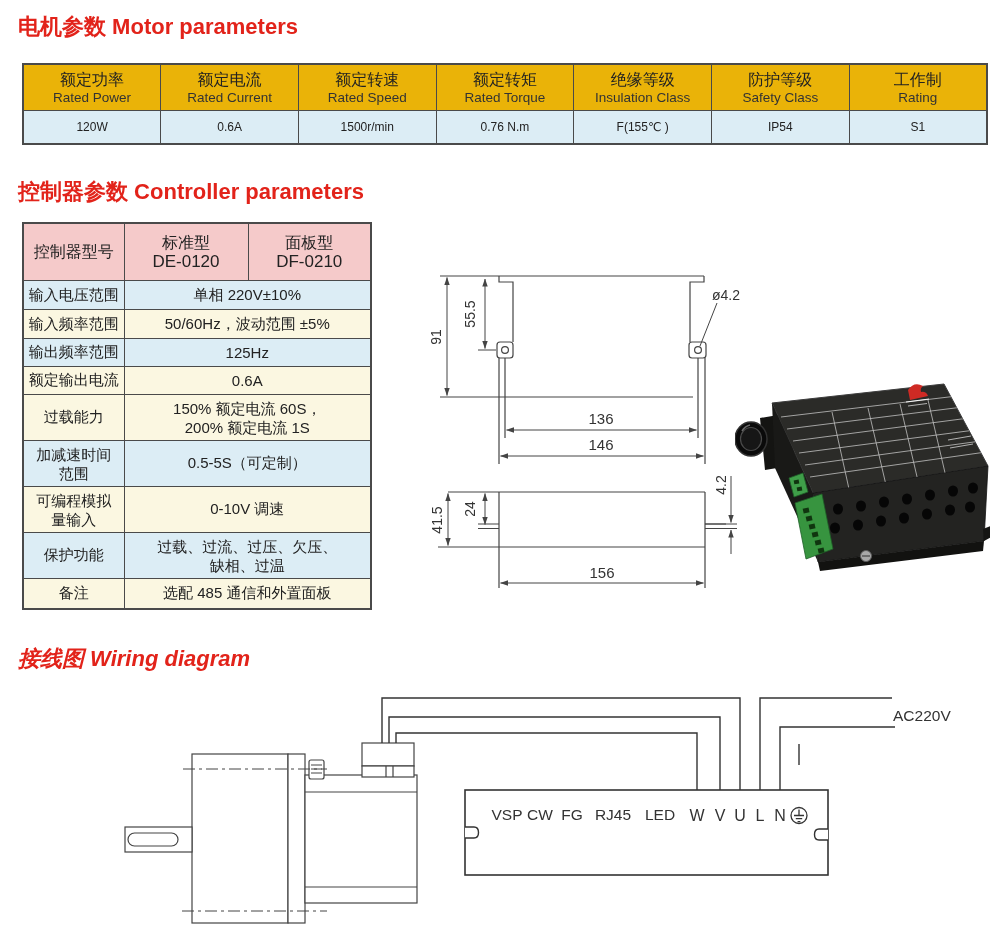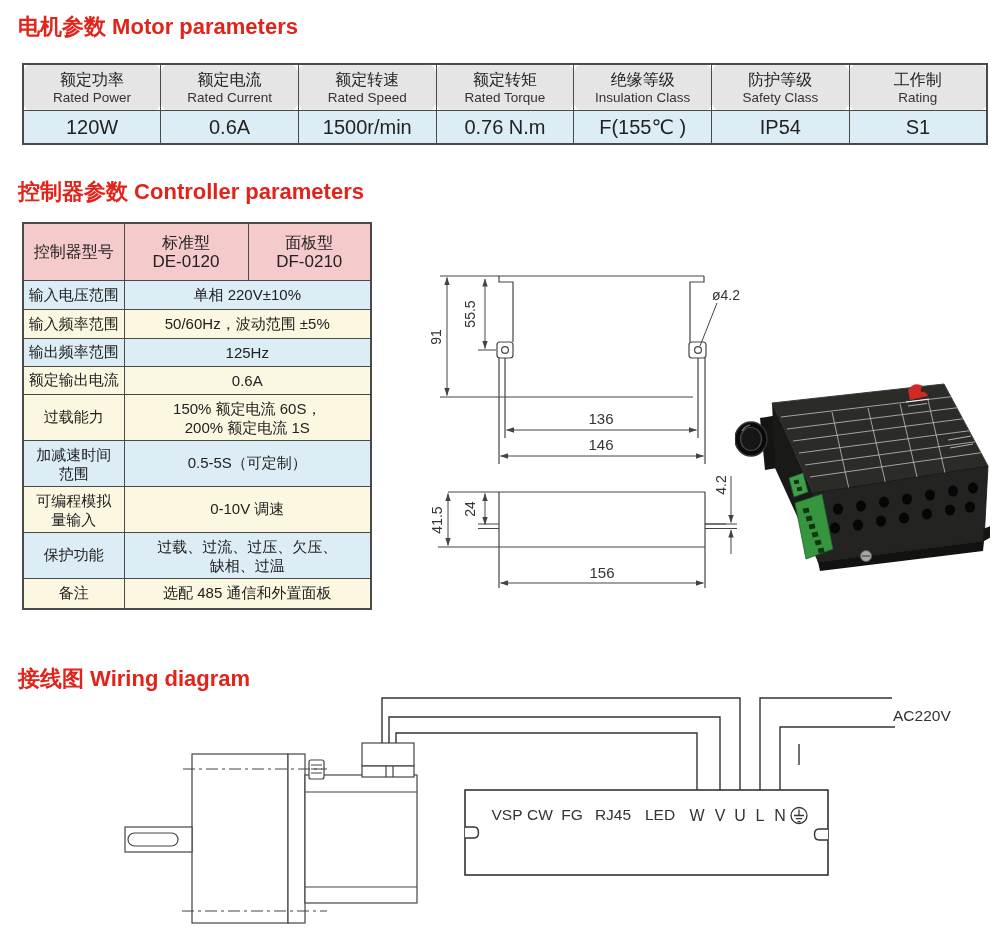--- a/index.html
+++ b/index.html
@@ -3,24 +3,24 @@
 <meta charset="utf-8">
 <style>
   html,body{margin:0;padding:0;background:#fff;}
   .page{position:relative;width:1000px;height:948px;background:#ffffff;overflow:hidden;
         font-family:"Liberation Sans","DejaVu Sans",sans-serif;color:#222;}
   .sec-title{position:absolute;left:18px;margin:0;font-size:22px;font-weight:bold;color:#e2231a;
              letter-spacing:0;white-space:nowrap;}
   table{border-collapse:collapse;position:absolute;table-layout:fixed;}
   td,th{border:1.6px solid #4a4a4a;text-align:center;vertical-align:middle;padding:0;font-weight:normal;}
   .motor-table{left:22px;top:63px;width:966px;border:2.5px solid #4a4a4a;}
-  .motor-table th{background:#e5e5e5;height:45px;border-radius:9px;}
+  .motor-table th{background:#eab308;height:45px;}
   .motor-table .cn{font-size:16px;line-height:20px;}
   .motor-table .en{font-size:13.5px;line-height:16px;color:#333;}
-  .motor-table .val td{background:#dcedf5;height:32px;font-size:20px;}
+  .motor-table .val td{background:#dcedf5;height:32px;font-size:12px;}
   .ctrl-table{left:22px;top:222px;width:348px;border:2.5px solid #4a4a4a;}
   .ctrl-table td{font-size:15px;}
   .ctrl-table .hd td{background:#f5caca;height:56px;font-size:16px;}
   .ctrl-table .model{font-size:17px;line-height:20px;}
   .ctrl-table .hcn{line-height:19px;}
   .blue td{background:#dcedf5;}
   .cream td{background:#fbf7e1;}
   .rh-s{height:28px;} .rh-s2{height:29px;} .rh-d{height:46px;} .rh-r{height:30px;border-radius:7px;}
   .l2{line-height:19px;}
   svg{position:absolute;}
@@ -274,21 +274,21 @@
       <ellipse cx="927" cy="514" rx="5" ry="5.5"></ellipse>
         <ellipse cx="950" cy="510" rx="5" ry="5.5"></ellipse>
       <ellipse cx="970" cy="507" rx="5" ry="5.5"></ellipse>
     </g>
     <g>
       <circle cx="866" cy="556" r="5.5" fill="#a8a8a8" stroke="#5c5c5c" stroke-width="1"></circle>
       <line x1="862" y1="556" x2="870" y2="556" stroke="#444" stroke-width="1.2"></line>
     </g>
   </svg>
 
-  <h1 class="sec-title" style="top:664px;">接线图 Wiring diagram</h1>
+  <h1 class="sec-title" style="top:644px;font-style:italic;">接线图 Wiring diagram</h1>
 
   <svg style="left:110px;top:685px;" width="870" height="263" viewBox="110 685 870 263">
 
     <g class="dwg-line" stroke-width="1.4">
       <rect x="192" y="754" width="96" height="169" fill="#fff"></rect>
       <rect x="288" y="754" width="17" height="169" fill="#fff"></rect>
       <rect x="305" y="775" width="112" height="128" fill="#fff"></rect>
       <path d="M305,792 H417 M305,887 H417"></path>
       <rect x="125" y="827" width="67" height="25" fill="#fff"></rect>
       <rect x="128" y="833" width="50" height="13" rx="6.5"></rect>

